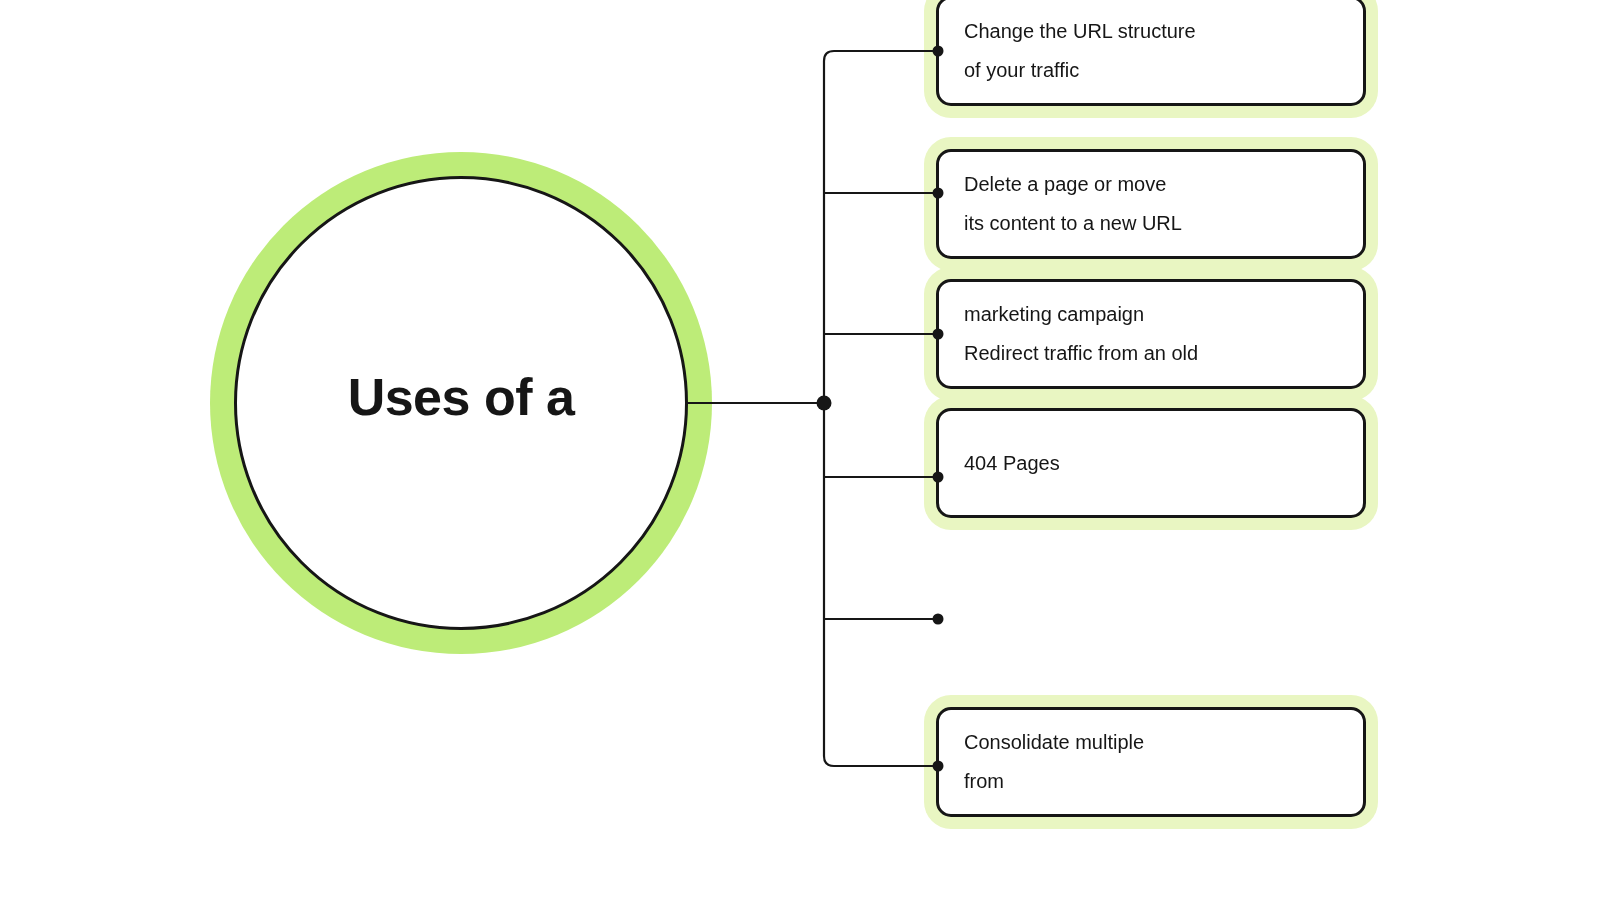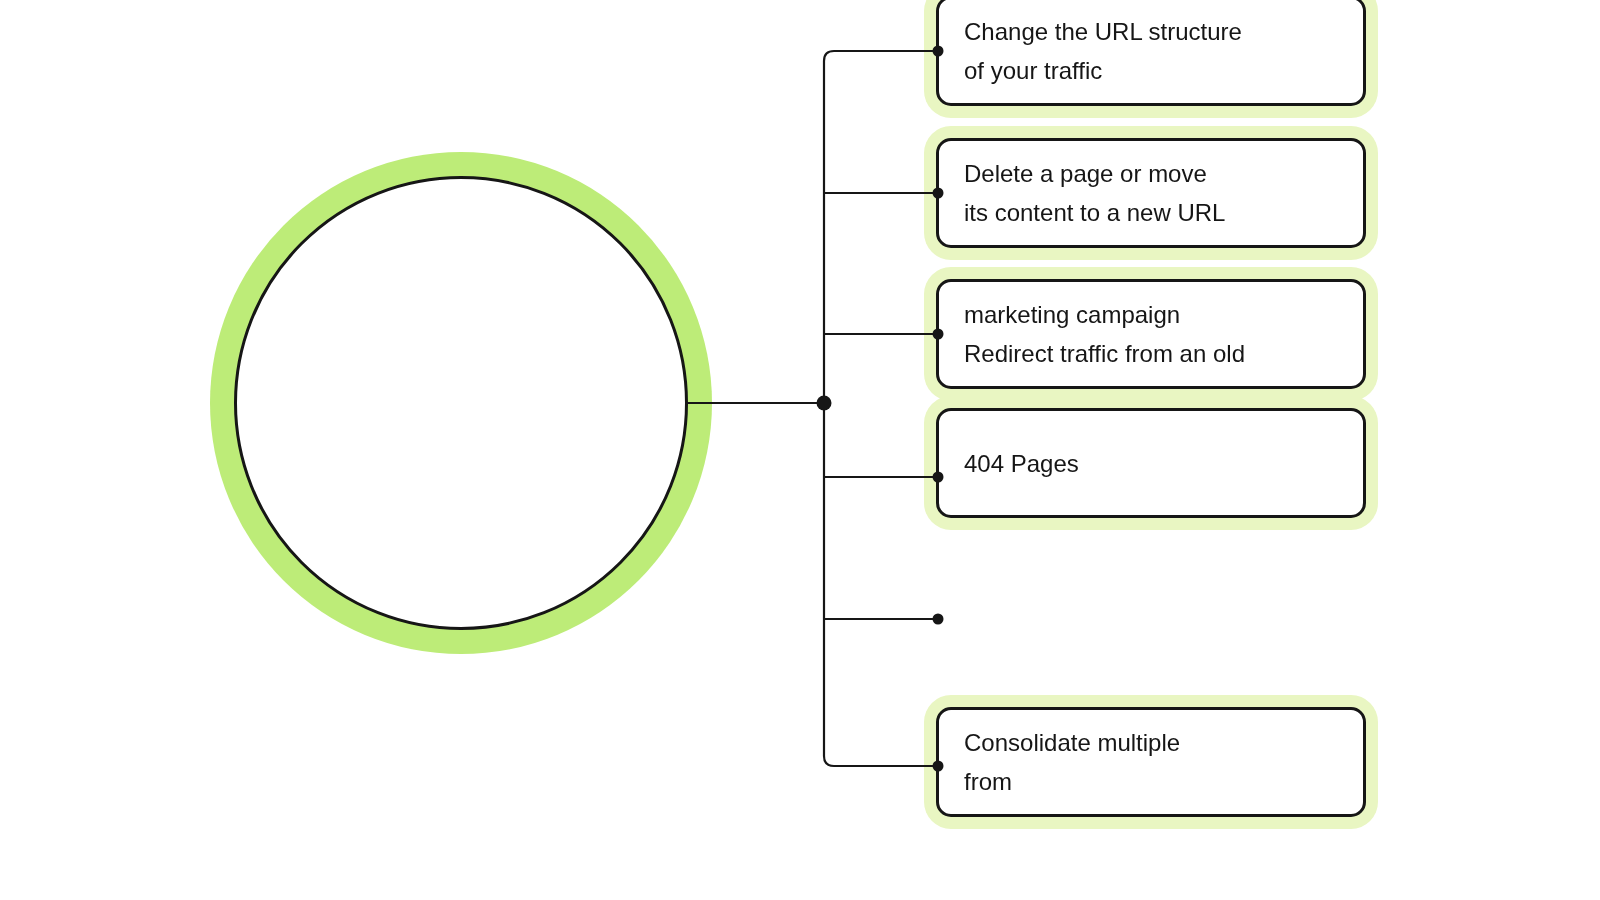--- a/index.html
+++ b/index.html
@@ -39,38 +39,39 @@
   svg.connectors .dot{fill:var(--ink);stroke:none;}
   
   .use-box{
     position:absolute;left:936px;width:430px;height:110px;
     background:var(--node-fill);border:3px solid var(--ink);border-radius:15px;
     box-shadow:0 0 0 12px var(--halo-green);
     display:flex;flex-direction:column;justify-content:center;
     padding-left:25px;padding-right:14px;z-index:2;
   }
   .use-box .box-line{
-    font-size:24px;line-height:39px;color:var(--ink);white-space:nowrap;
+    font-size:20px;line-height:39px;color:var(--ink);white-space:nowrap;
   }
 </style>
 </head>
 <body>
 
 <div class="stage">
 
   <div class="central-node">
     <div class="central-node-inner">
+      <span class="central-title-line">Uses of a</span>
     </div>
   </div>
 
   <div class="use-box" style="top:-4px">
     <span class="box-line">Change the URL structure</span>
     <span class="box-line">of your traffic</span>
   </div>
-  <div class="use-box" style="top:138px">
+  <div class="use-box" style="top:149px">
     <span class="box-line">Delete a page or move</span>
     <span class="box-line">its content to a new URL</span>
   </div>
   <div class="use-box" style="top:279px">
     <span class="box-line">marketing campaign</span>
     <span class="box-line">Redirect traffic from an old</span>
   </div>
   <div class="use-box" style="top:408px">
     <span class="box-line">404 Pages</span>
     <span class="box-line"></span>

